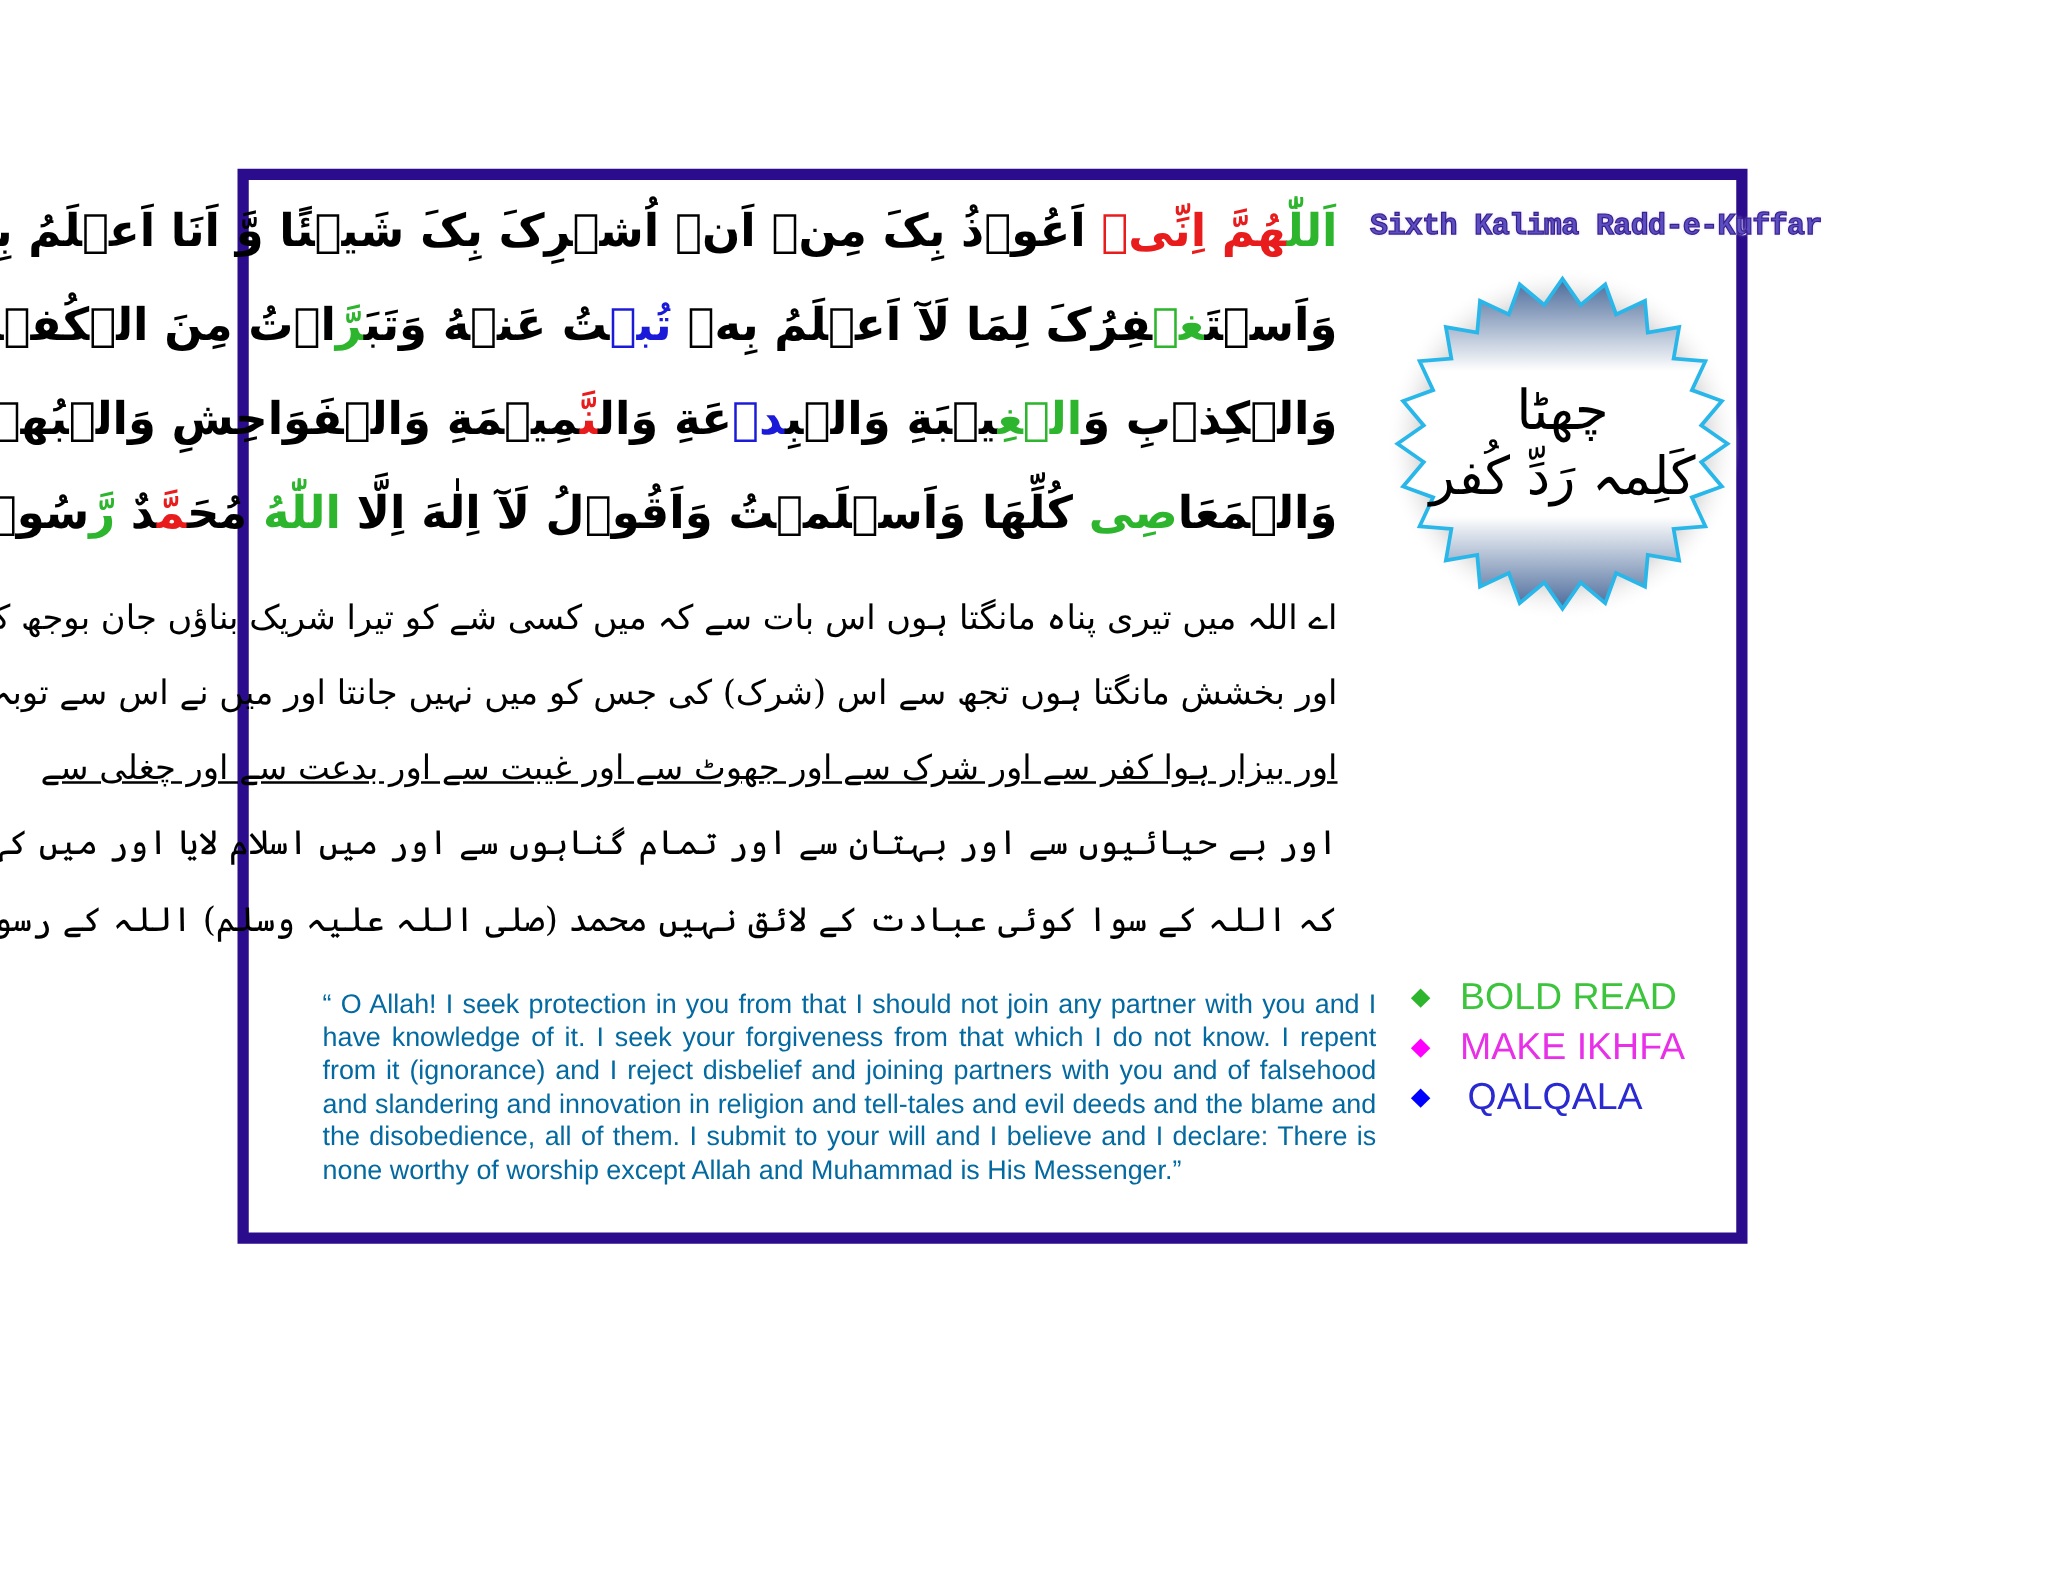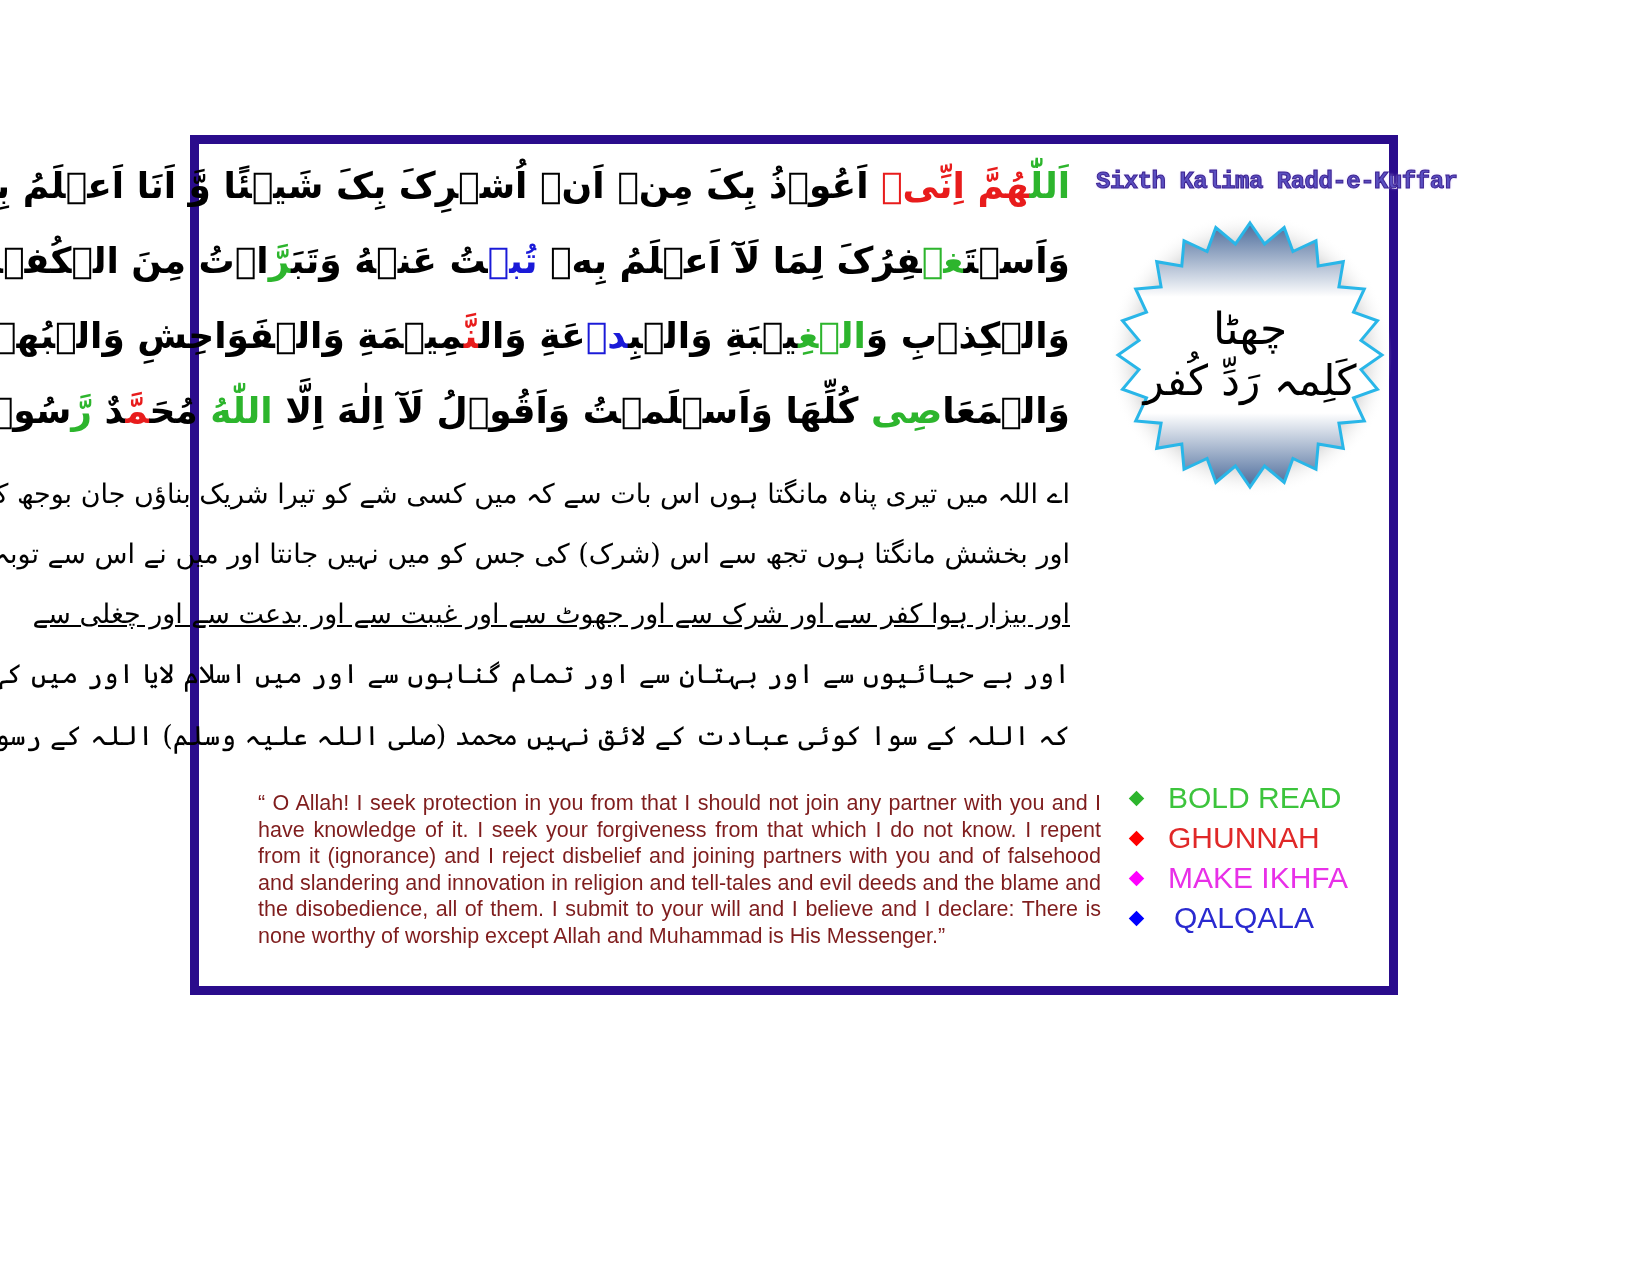--- a/index.html
+++ b/index.html
@@ -6,21 +6,21 @@
   body { width: 1650px; height: 1275px; background: #ffffff; position: relative; overflow: hidden; font-family: "DejaVu Sans", sans-serif; }
   .frame { position: absolute; left: 190px; top: 135px; width: 1190px; height: 842px; border: 9px solid #2a0c8c; background: #fff; }
   .title { position: absolute; left: 1096px; top: 168px; font-family: Liberation Mono, monospace; font-weight: bold; font-size: 24px; letter-spacing: -0.5px; color: #5a4fc0; -webkit-text-stroke: 1px #3a1f8f; text-shadow: 0 0 3px #d8c8ff, 1px 1px 0 #fff; white-space: nowrap; }
   .badge { position: absolute; left: 1105px; top: 210px; width: 290px; height: 290px; text-align: right; }
   .badge-text { position: absolute; left: 0; top: 0; width: 290px; height: 290px; display: flex; flex-direction: column; align-items: center; justify-content: center; direction: rtl; font-family: "DejaVu Serif", serif; color: #000; }
   .badge-l1 { font-size: 44px; line-height: 1.2; }
   .badge-l2 { font-size: 42px; line-height: 1.2; }
   .arabic { position: absolute; left: 290px; width: 780px; direction: rtl; text-align: center; font-family: "DejaVu Sans", sans-serif; font-size: 36px; font-weight: bold; color: #000; white-space: nowrap; }
   .urdu { position: absolute; left: 290px; width: 780px; direction: rtl; text-align: center; font-family: "DejaVu Serif", serif; font-size: 27px; color: #000; white-space: nowrap; }
   .g { color: #2db52d; } .r { color: #e81c1c; } .b { color: #1a1ad8; }
-  .english { position: absolute; left: 258px; top: 790px; width: 843px; font-family: "Liberation Sans", sans-serif; font-size: 21.5px; line-height: 26.5px; color: #7f1d1d; text-align: justify; }
+  .english { position: absolute; left: 258px; top: 790px; width: 843px; font-family: "Liberation Sans", sans-serif; font-size: 21.5px; line-height: 26.5px; color: #0369a1; text-align: justify; }
   .legend { position: absolute; left: 1125px; top: 778px; }
   .legend-item { display: flex; align-items: center; height: 40px; font-family: "Liberation Sans", sans-serif; font-size: 30px; }
   .diamond { display: inline-block; width: 11px; height: 11px; transform: rotate(45deg); margin: 0 26px 0 6px; }
 </style>
 </head>
 <body>
 
 <div class="frame"></div>
 
 <div class="title">Sixth Kalima  Radd-e-Kuffar</div>
@@ -62,24 +62,20 @@
 <div class="urdu" style="top:720px;">کہ اللہ کے سوا کوئی عبادت کے لائق نہیں محمد (صلی اللہ علیہ وسلم) اللہ کے رسول ہیں۔</div>
 
 <div class="english">“ O Allah! I seek protection in you from that I should not join any partner with you and I have knowledge of it. I seek your forgiveness from that which I do not know. I repent from it (ignorance) and I reject disbelief and joining partners with you and of falsehood and slandering and innovation in religion and tell-tales and evil deeds and the blame and the disobedience, all of them. I submit to your will and I believe and I declare: There is none worthy of worship except Allah and Muhammad is His Messenger.”</div>
 
 <div class="legend">
   <div class="legend-item">
     <span class="diamond" style="background:#2db52d"></span>
     <span style="color:#3cc43c">BOLD READ</span>
   </div>
   <div class="legend-item">
-    <span class="diamond" style="background:#ff0000"></span>
-    <span style="color:#e02828">GHUNNAH</span>
-  </div>
-  <div class="legend-item">
     <span class="diamond" style="background:#ff00ff"></span>
     <span style="color:#e830e8">MAKE IKHFA</span>
   </div>
   <div class="legend-item">
     <span class="diamond" style="background:#0000ff"></span>
     <span style="color:#2a2ad0;margin-left:6px">QALQALA</span>
   </div>
 </div>
 
 </body></html>

